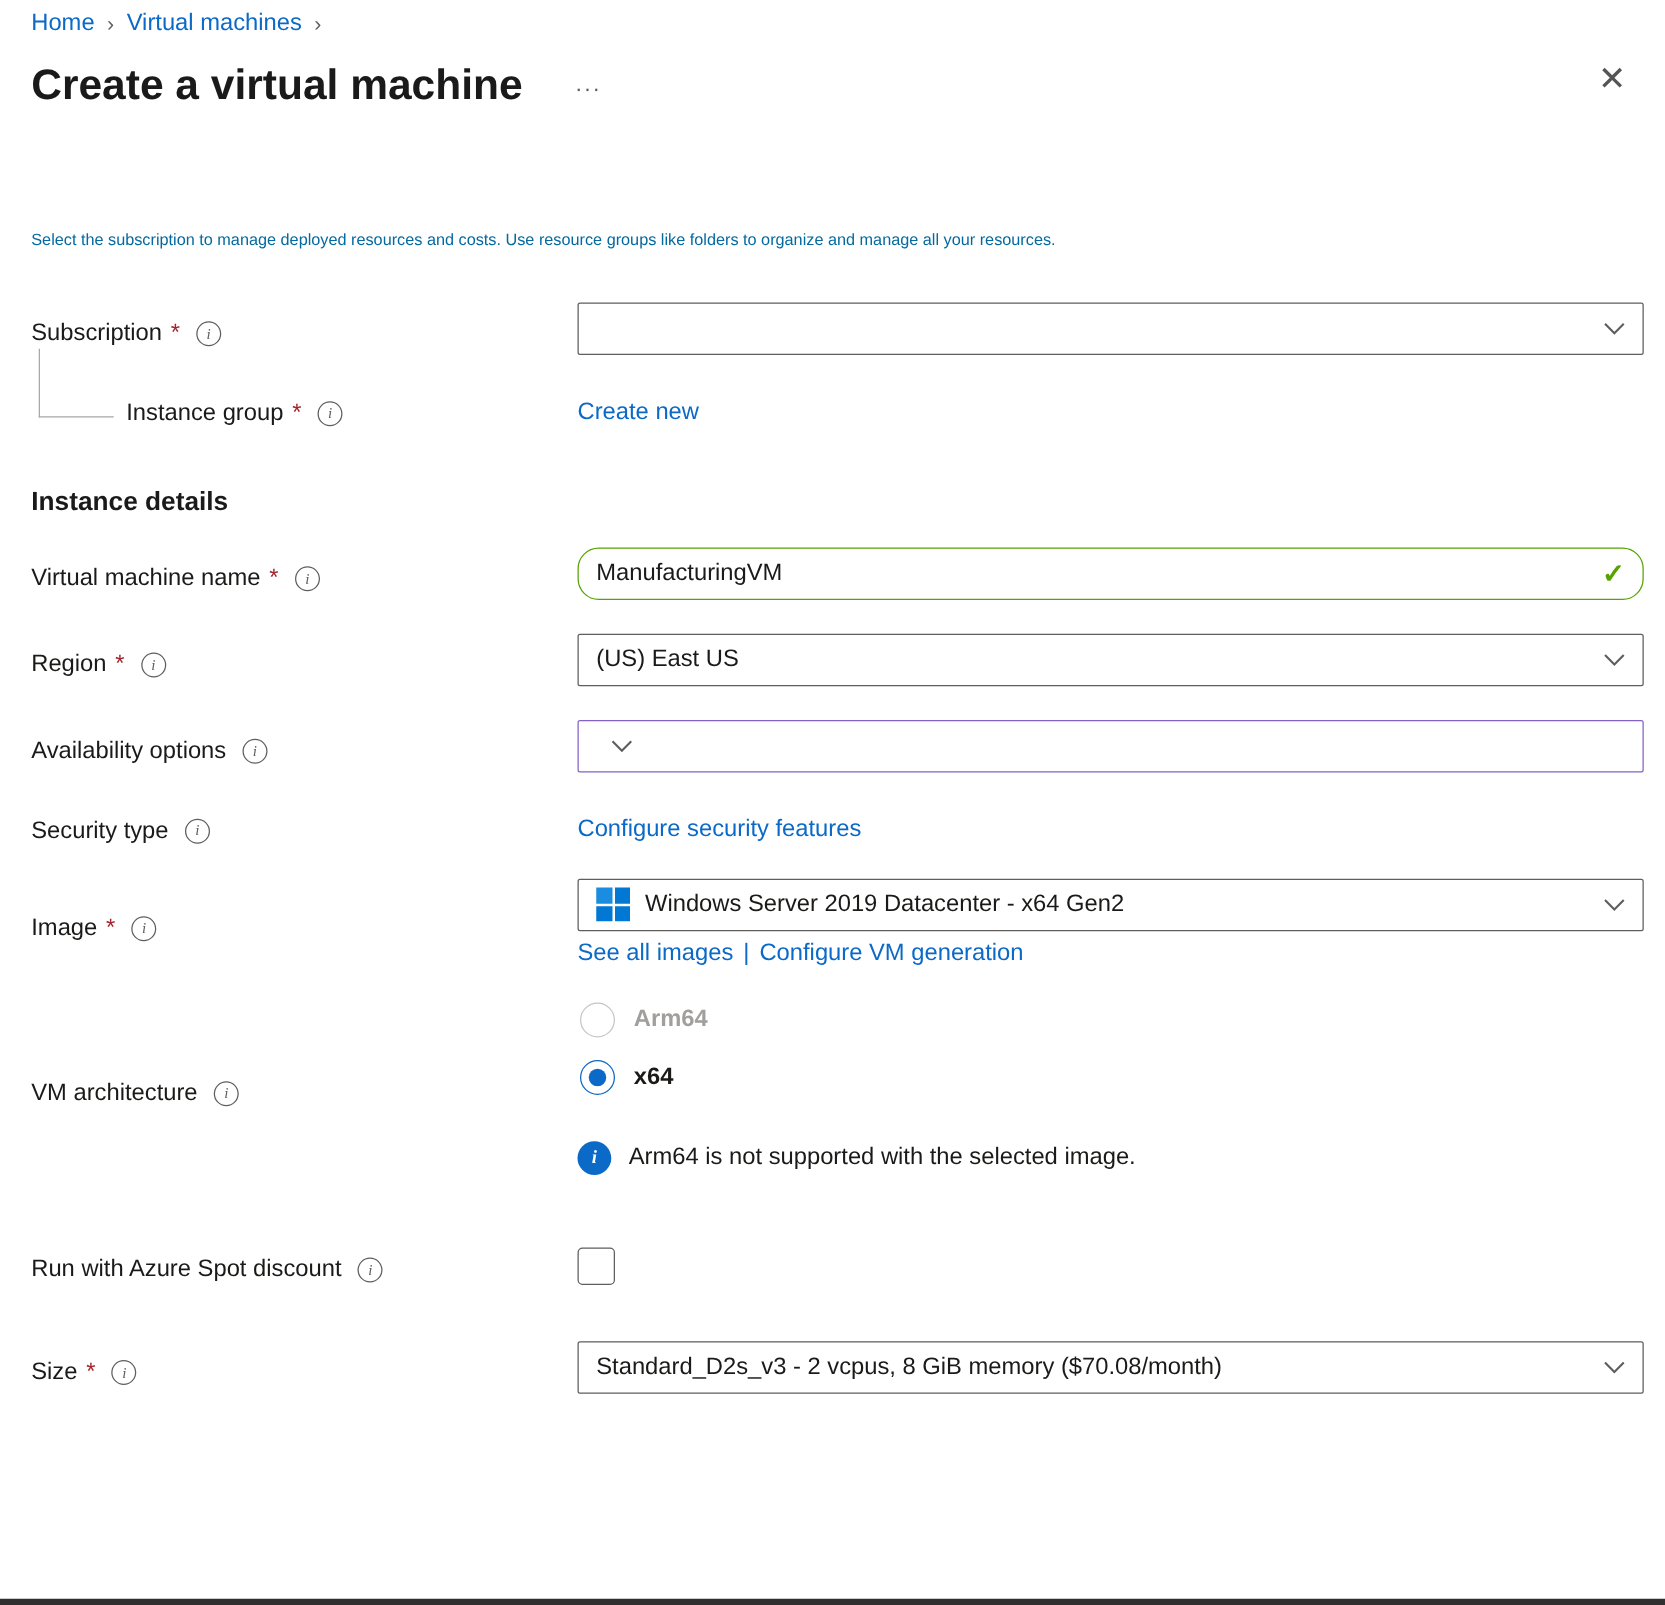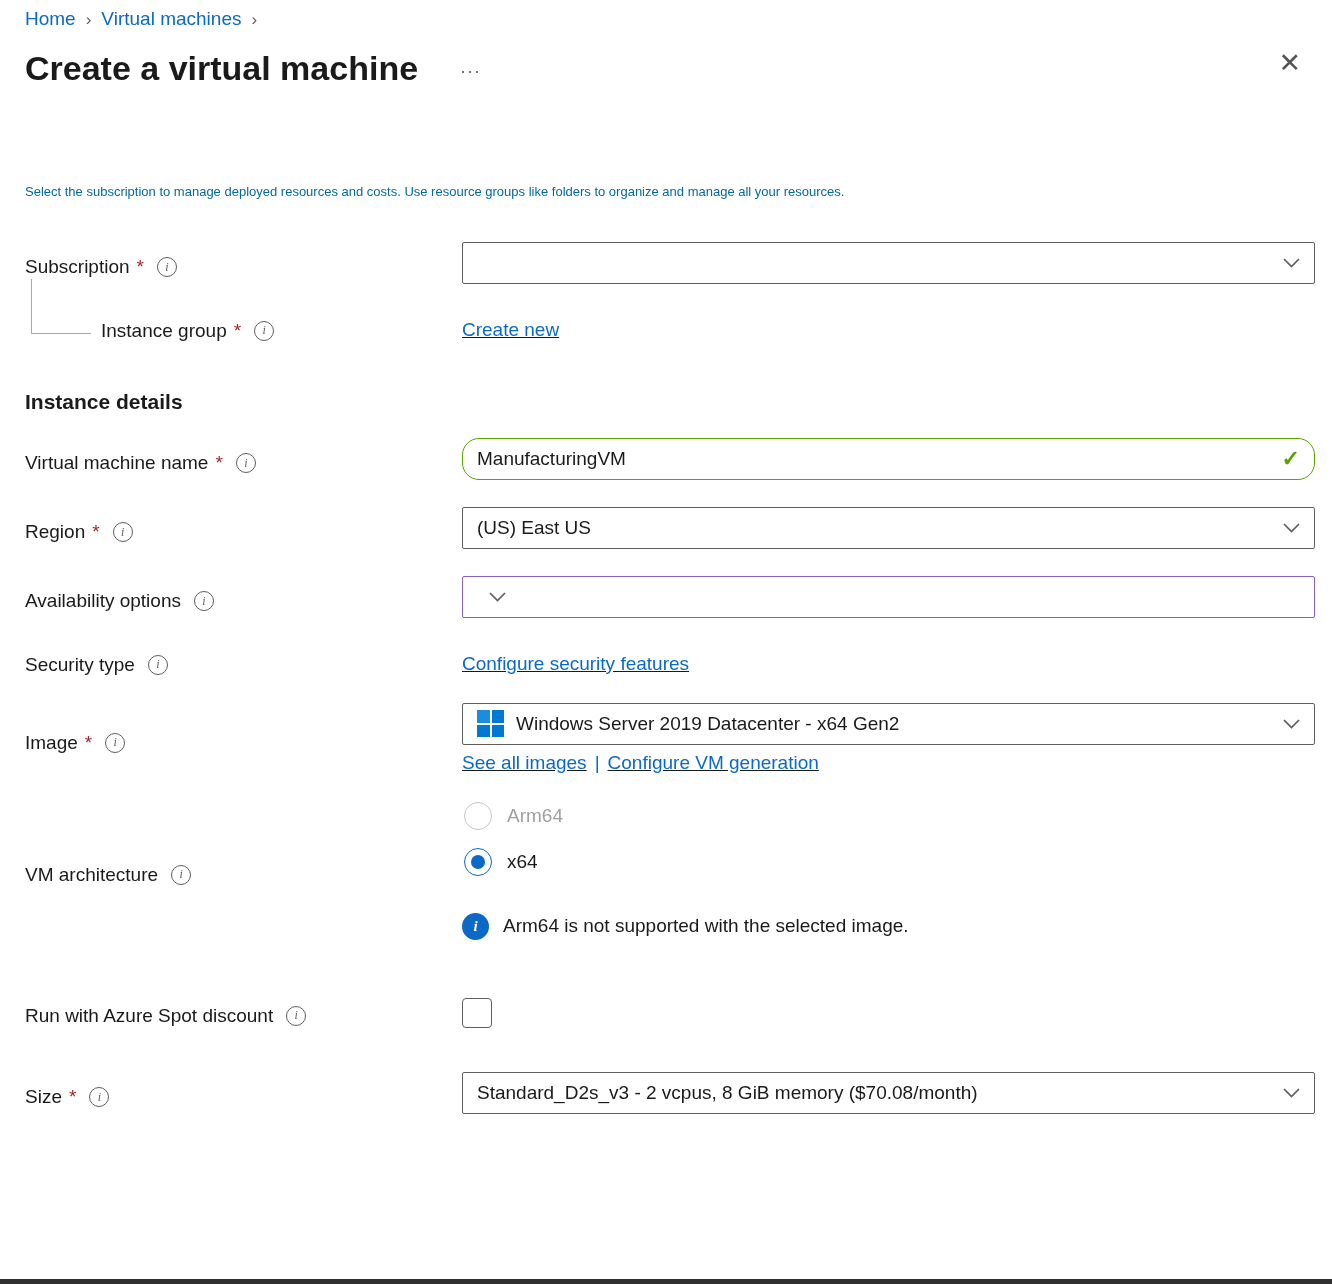--- a/index.html
+++ b/index.html
@@ -136,21 +136,20 @@
     margin-left: 12px;
     flex: 0 0 auto;
   }
 
   .sub-links {
     margin-top: 7px;
     font-size: 19px;
     display: flex;
     align-items: center;
     gap: 8px;
-    text-decoration: underline;
   }
   .link { color: #0b69c7; cursor: pointer; text-decoration: none; }
   .link-sep { color: #0b69c7; }
 
   
   .connector {
     position: absolute;
     left: 6px;
     top: -32px;
     width: 60px;
@@ -183,20 +182,21 @@
   .win-logo span:nth-child(1) { background: #1b8de0; }
 
   
   .radio-row {
     display: flex;
     align-items: center;
     gap: 15px;
     height: 30px;
     margin-bottom: 16px;
     padding-left: 2px;
+    font-weight: bold;
   }
   .radio {
     width: 28px; height: 28px;
     border-radius: 50%;
     border: 1px solid #8a8886;
     background: #ffffff;
     display: inline-flex;
     align-items: center;
     justify-content: center;
     flex: 0 0 auto;

